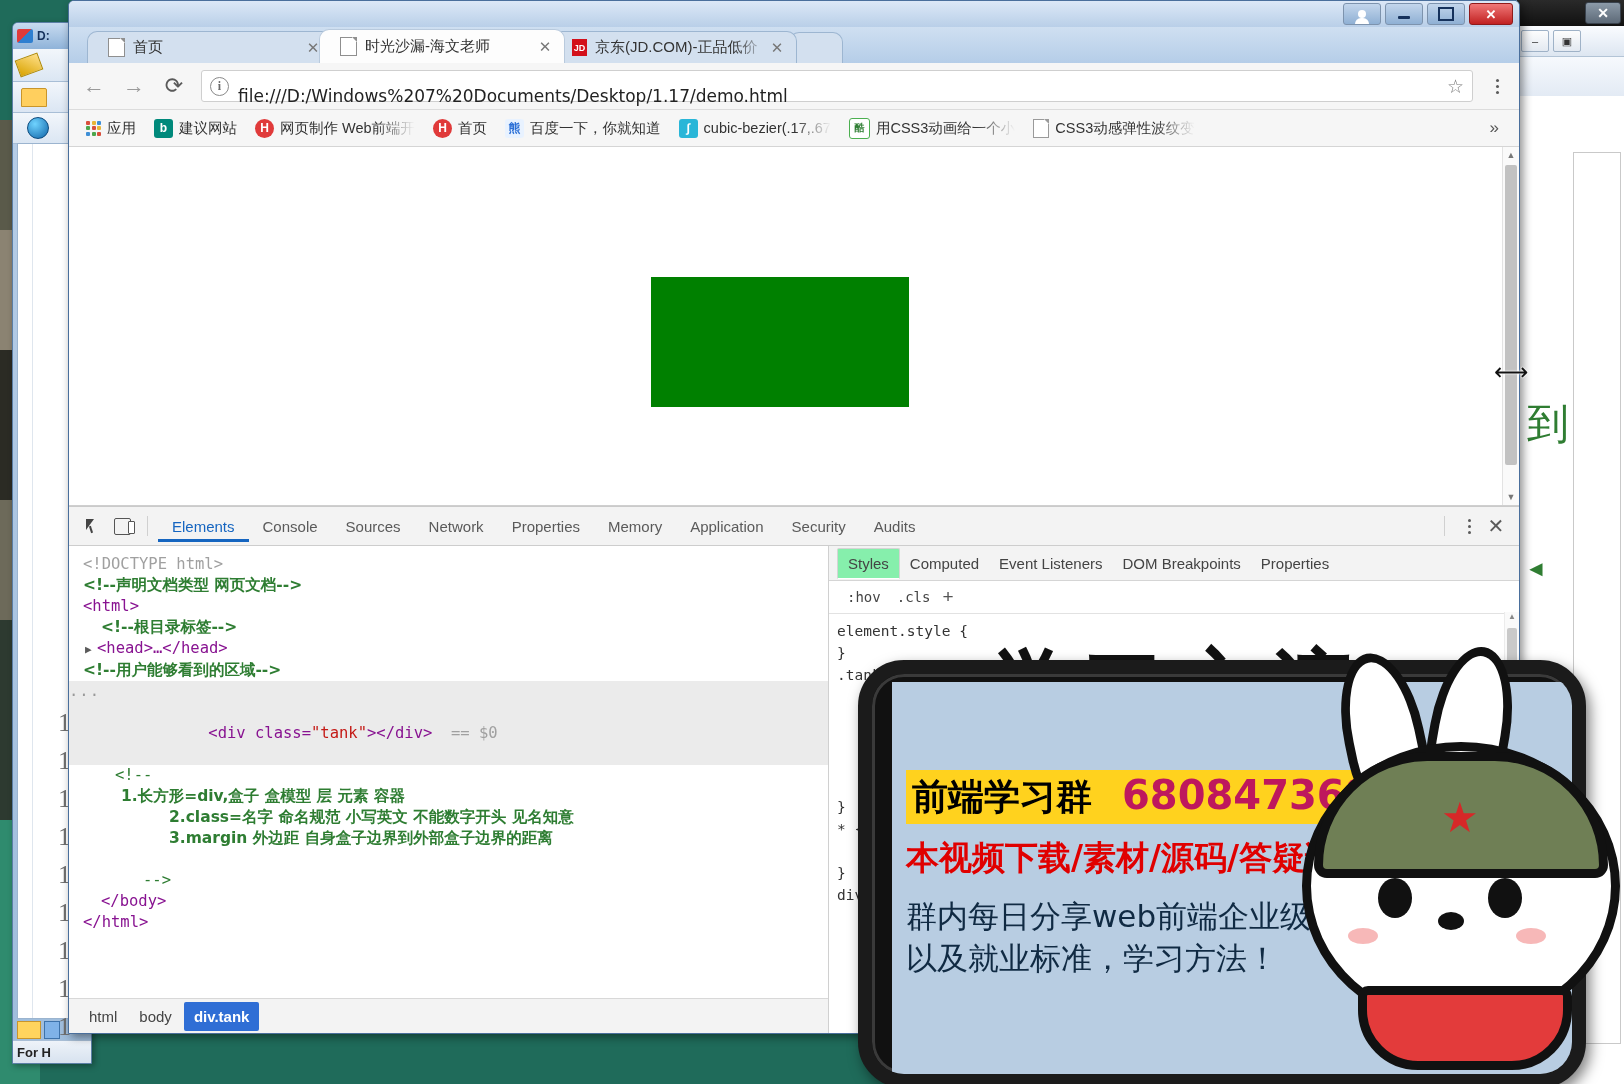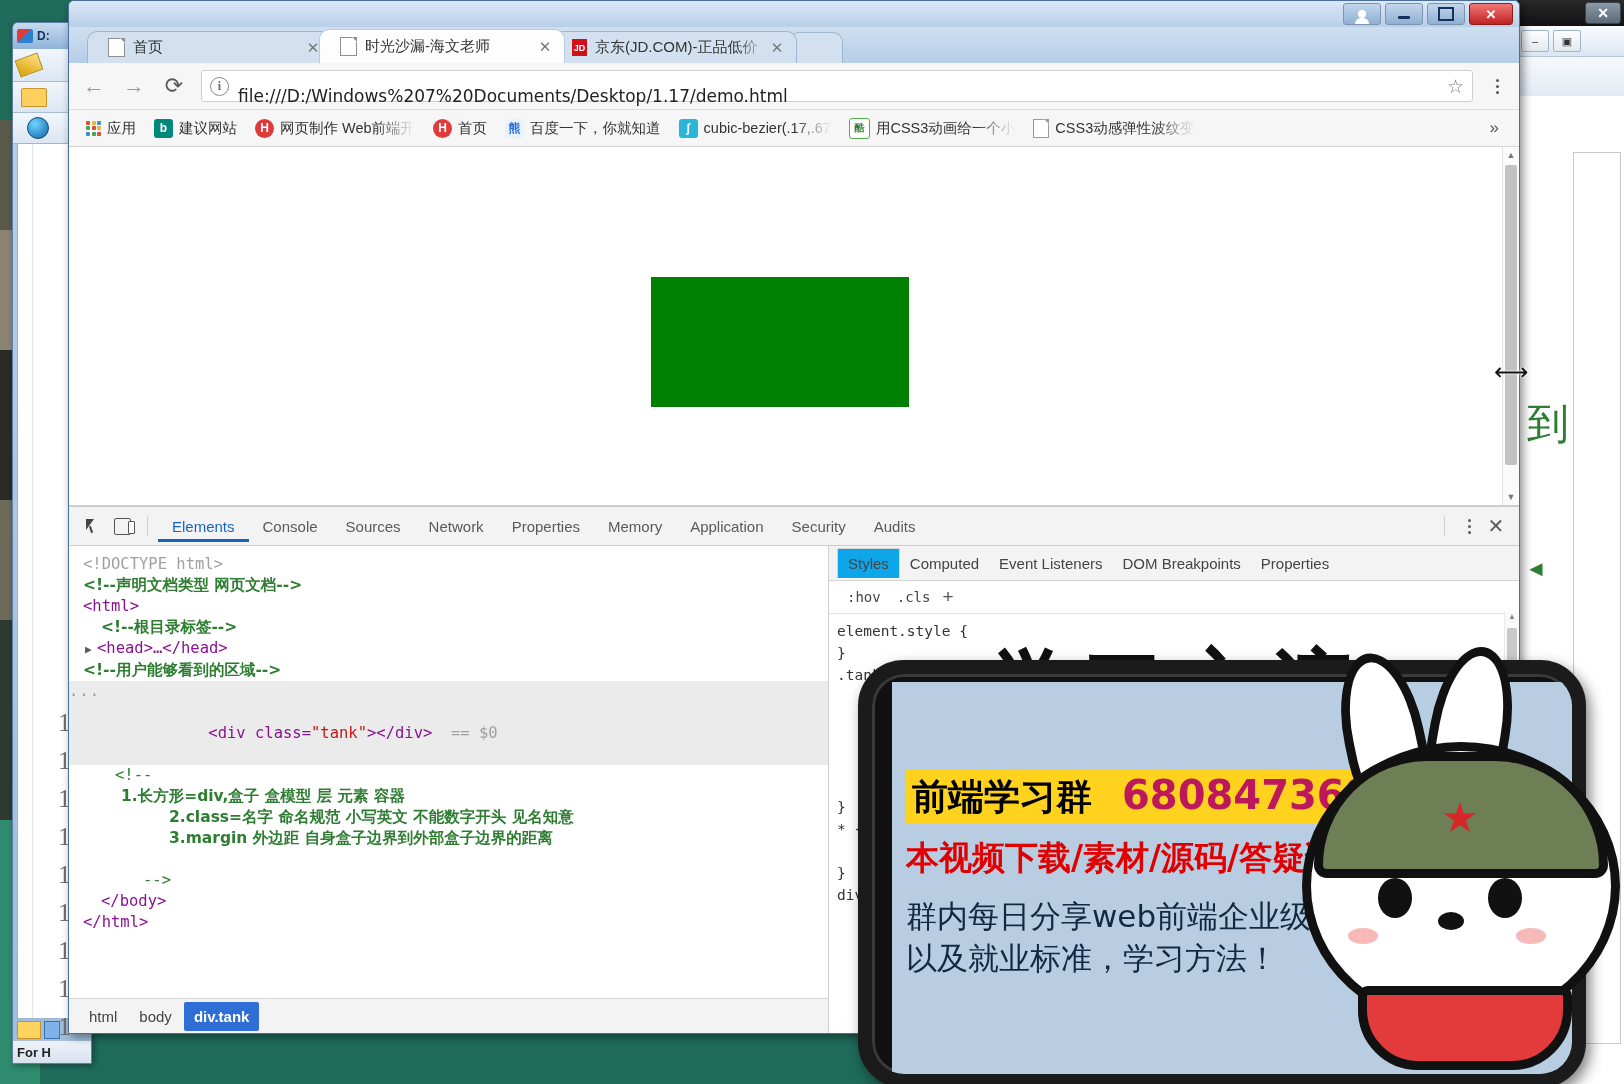--- a/index.html
+++ b/index.html
@@ -449,21 +449,21 @@
     display:flex;flex-direction:column;
     position:relative;
     overflow:hidden;
   }
   .st-tabs{
     height:34px;flex:none;background:#f3f3f3;border-bottom:1px solid #d5d5d5;
     display:flex;align-items:center;gap:0;padding-left:8px;
     font-size:15px;color:#444;
   }
   .st-tab{padding:6px 10px;white-space:nowrap;}
-  .st-tab.active{background:#0ea5e9;border:1px solid #d5d5d5;border-bottom-color:#fff;border-radius:2px 2px 0 0;margin-bottom:-1px;text-align:center;}
+  .st-tab.active{background:#86efac;border:1px solid #d5d5d5;border-bottom-color:#fff;border-radius:2px 2px 0 0;margin-bottom:-1px;text-align:center;}
   .st-filter{
     height:32px;flex:none;border-bottom:1px solid #e2e2e2;
     display:flex;align-items:center;padding:0 6px 0 10px;
     font-size:15px;color:#8a8a8a;
   }
   .st-filter .sp{flex:1;}
   .st-filter .mini{color:#444;font-family:"DejaVu Sans Mono",monospace;font-size:14px;padding:0 8px;}
   .st-plus{font-size:19px;color:#555;padding:0 4px;}
   .st-rules{
     flex:1;overflow:hidden;

